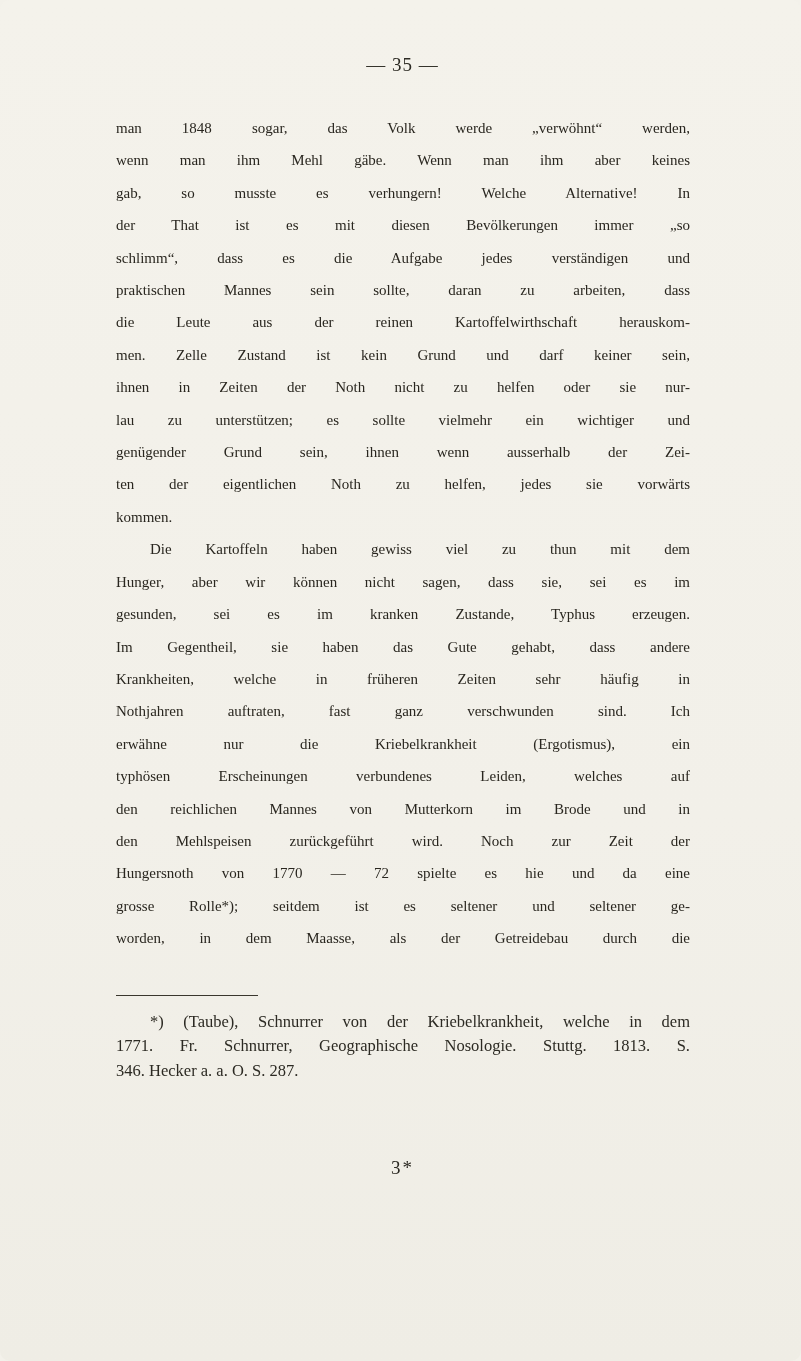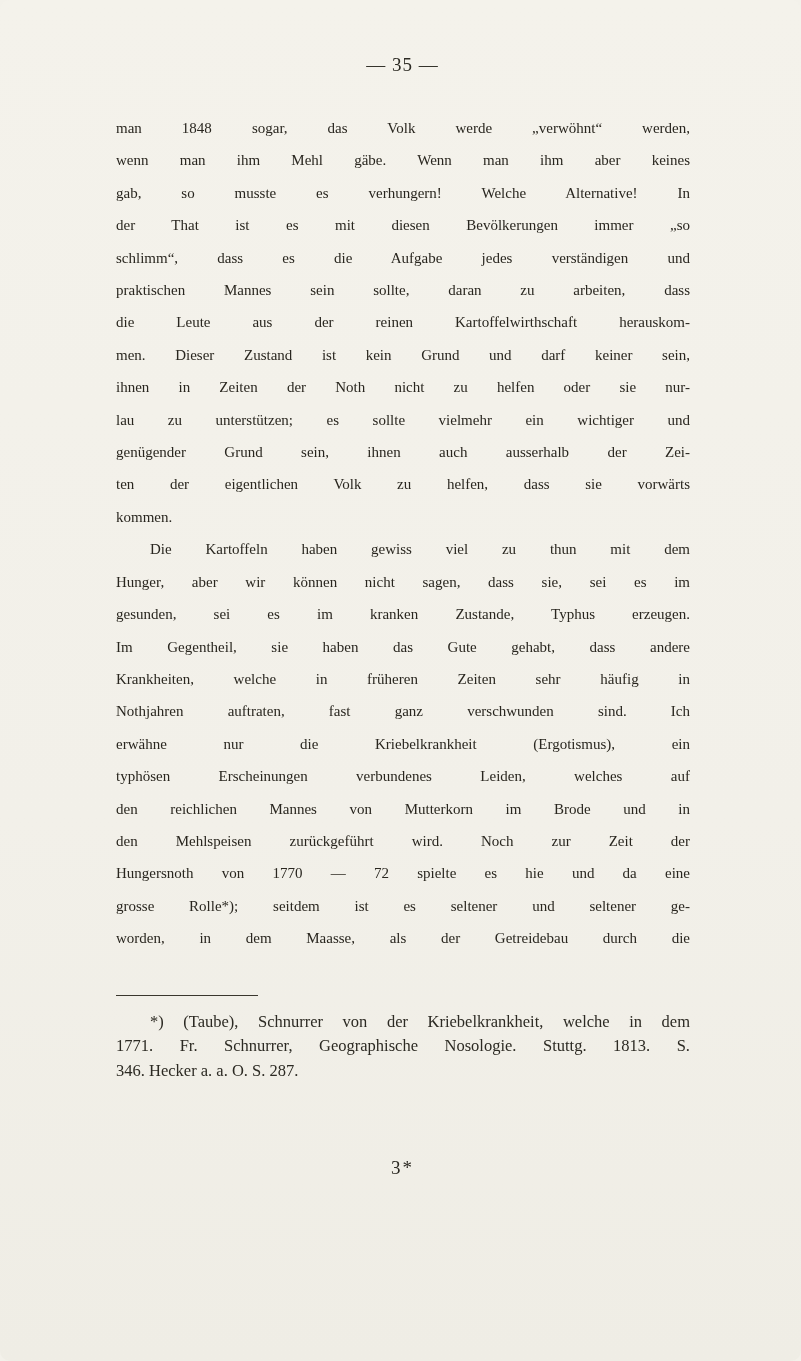--- a/index.html
+++ b/index.html
@@ -73,25 +73,25 @@
   <div class="body-text">
 
     <div class="para">
         <div class="line">man 1848 sogar, das Volk werde „verwöhnt“ werden,</div>
         <div class="line">wenn man ihm Mehl gäbe. Wenn man ihm aber keines</div>
         <div class="line">gab, so musste es verhungern! Welche Alternative! In</div>
         <div class="line">der That ist es mit diesen Bevölkerungen immer „so</div>
         <div class="line">schlimm“, dass es die Aufgabe jedes verständigen und</div>
         <div class="line">praktischen Mannes sein sollte, daran zu arbeiten, dass</div>
         <div class="line">die Leute aus der reinen Kartoffelwirthschaft herauskom-</div>
-        <div class="line">men. Dieser Zustand ist kein Grund und darf keiner sein,</div>
+        <div class="line">men. Zelle Zustand ist kein Grund und darf keiner sein,</div>
         <div class="line">ihnen in Zeiten der Noth nicht zu helfen oder sie nur-</div>
         <div class="line">lau zu unterstützen; es sollte vielmehr ein wichtiger und</div>
-        <div class="line">genügender Grund sein, ihnen auch ausserhalb der Zei-</div>
-        <div class="line">ten der eigentlichen Volk zu helfen, dass sie vorwärts</div>
+        <div class="line">genügender Grund sein, ihnen wenn ausserhalb der Zei-</div>
+        <div class="line">ten der eigentlichen Noth zu helfen, jedes sie vorwärts</div>
         <div class="line last">kommen.</div>
       </div>
 
     <div class="para indent-first">
         <div class="line">Die Kartoffeln haben gewiss viel zu thun mit dem</div>
         <div class="line">Hunger, aber wir können nicht sagen, dass sie, sei es im</div>
         <div class="line">gesunden, sei es im kranken Zustande, Typhus erzeugen.</div>
         <div class="line">Im Gegentheil, sie haben das Gute gehabt, dass andere</div>
         <div class="line">Krankheiten, welche in früheren Zeiten sehr häufig in</div>
         <div class="line">Nothjahren auftraten, fast ganz verschwunden sind. Ich</div>

